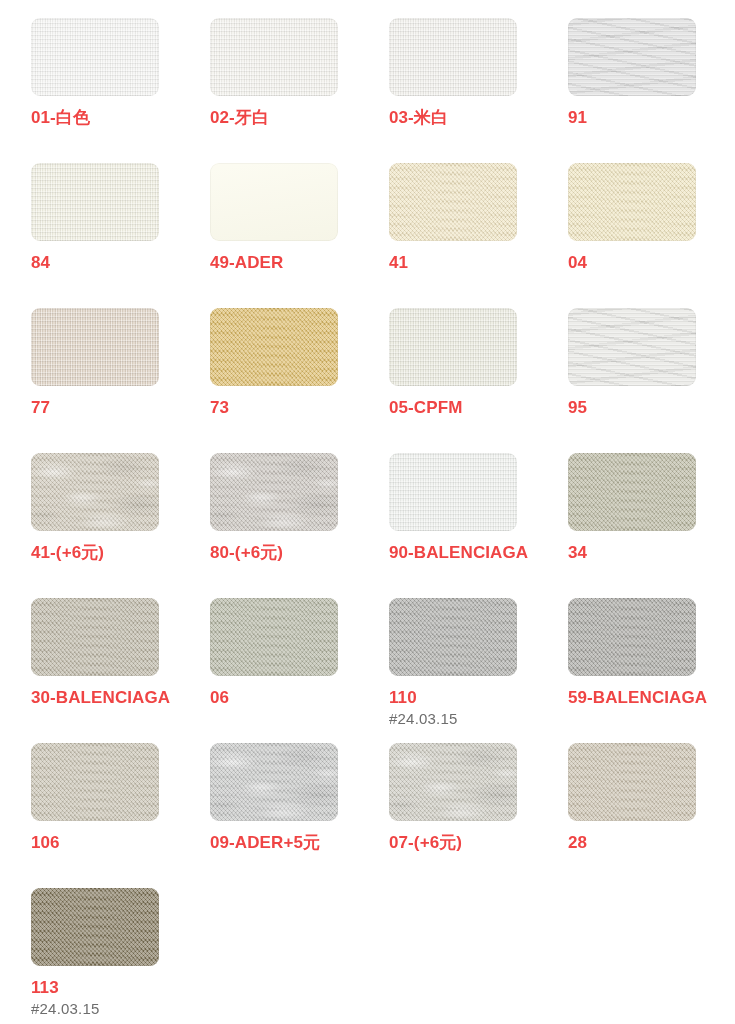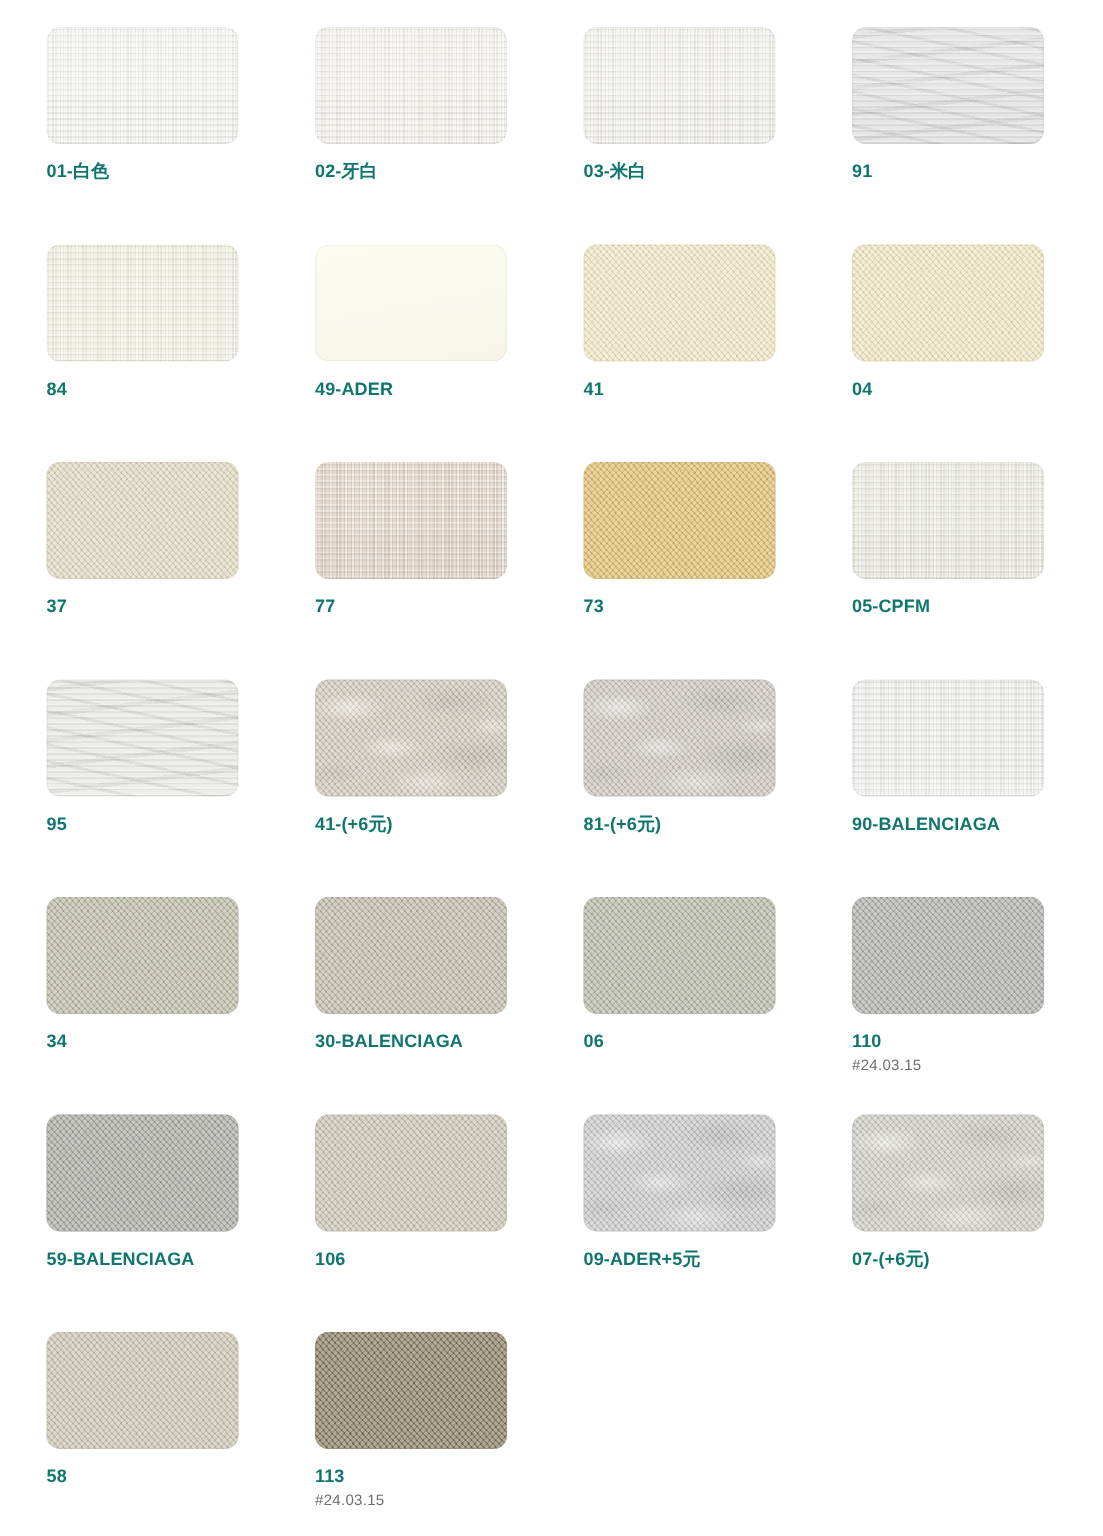--- a/index.html
+++ b/index.html
@@ -124,30 +124,30 @@
   .chip-edge {
     position: absolute;
     inset: 0;
     border-radius: 9px;
     box-shadow: inset 0 0 0 1px rgba(0,0,0,0.035);
     pointer-events: none;
   }
 
   .swatch-label {
     margin-top: 12px;
-    font-size: 12px;
+    font-size: 17px;
     font-weight: bold;
-    color: #0f766e;
+    color: #ef4444;
     letter-spacing: 0.1px;
     line-height: 1.15;
     white-space: nowrap;
   }
   .swatch-sublabel {
     margin-top: 3px;
-    font-size: 10px;
+    font-size: 15px;
     font-weight: normal;
     color: #6d6d6d;
     letter-spacing: 0.2px;
     line-height: 1.1;
     white-space: nowrap;
   }
   .swatch-sublabel:empty { display: none; }
 </style>
 </head>
 <body>
@@ -209,27 +209,20 @@
         <div class="swatch-label">41</div>
       </div>
       <div class="swatch-cell">
         <div class="swatch-chip" style="background-color: rgb(238, 227, 189);">
           <div class="tex tex-jersey"></div>
           <div class="chip-edge"></div>
         </div>
         <div class="swatch-label">04</div>
       </div>
       <div class="swatch-cell">
-        <div class="swatch-chip" style="background-color: rgb(222, 213, 187);">
-          <div class="tex tex-jersey"></div>
-          <div class="chip-edge"></div>
-        </div>
-        <div class="swatch-label">37</div>
-      </div>
-      <div class="swatch-cell">
         <div class="swatch-chip" style="background-color: rgb(222, 210, 196);">
           <div class="tex tex-rib"></div>
           <div class="tex tex-stitch"></div>
           <div class="chip-edge"></div>
         </div>
         <div class="swatch-label">77</div>
       </div>
       <div class="swatch-cell">
         <div class="swatch-chip" style="background-color: rgb(219, 185, 100);">
           <div class="tex tex-jersey"></div>
@@ -260,21 +253,21 @@
           <div class="chip-edge"></div>
         </div>
         <div class="swatch-label">41-(+6元)</div>
       </div>
       <div class="swatch-cell">
         <div class="swatch-chip" style="background-color: rgb(198, 193, 186);">
           <div class="tex tex-heather"></div>
           <div class="tex tex-jersey"></div>
           <div class="chip-edge"></div>
         </div>
-        <div class="swatch-label">81-(+6元)</div>
+        <div class="swatch-label">80-(+6元)</div>
       </div>
       <div class="swatch-cell">
         <div class="swatch-chip" style="background-color: rgb(238, 240, 237);">
           <div class="tex tex-rib"></div>
           <div class="tex tex-stitch"></div>
           <div class="chip-edge"></div>
         </div>
         <div class="swatch-label">90-BALENCIAGA</div>
       </div>
       <div class="swatch-cell">
@@ -334,21 +327,21 @@
           <div class="tex tex-jersey"></div>
           <div class="chip-edge"></div>
         </div>
         <div class="swatch-label">07-(+6元)</div>
       </div>
       <div class="swatch-cell">
         <div class="swatch-chip" style="background-color: rgb(200, 191, 172);">
           <div class="tex tex-jersey"></div>
           <div class="chip-edge"></div>
         </div>
-        <div class="swatch-label">58</div>
+        <div class="swatch-label">28</div>
       </div>
       <div class="swatch-cell">
         <div class="swatch-chip" style="background-color: rgb(125, 114, 86);">
           <div class="tex tex-jersey"></div>
           <div class="chip-edge"></div>
         </div>
         <div class="swatch-label">113</div>
         <div class="swatch-sublabel">#24.03.15</div>
       </div>
     </div>

